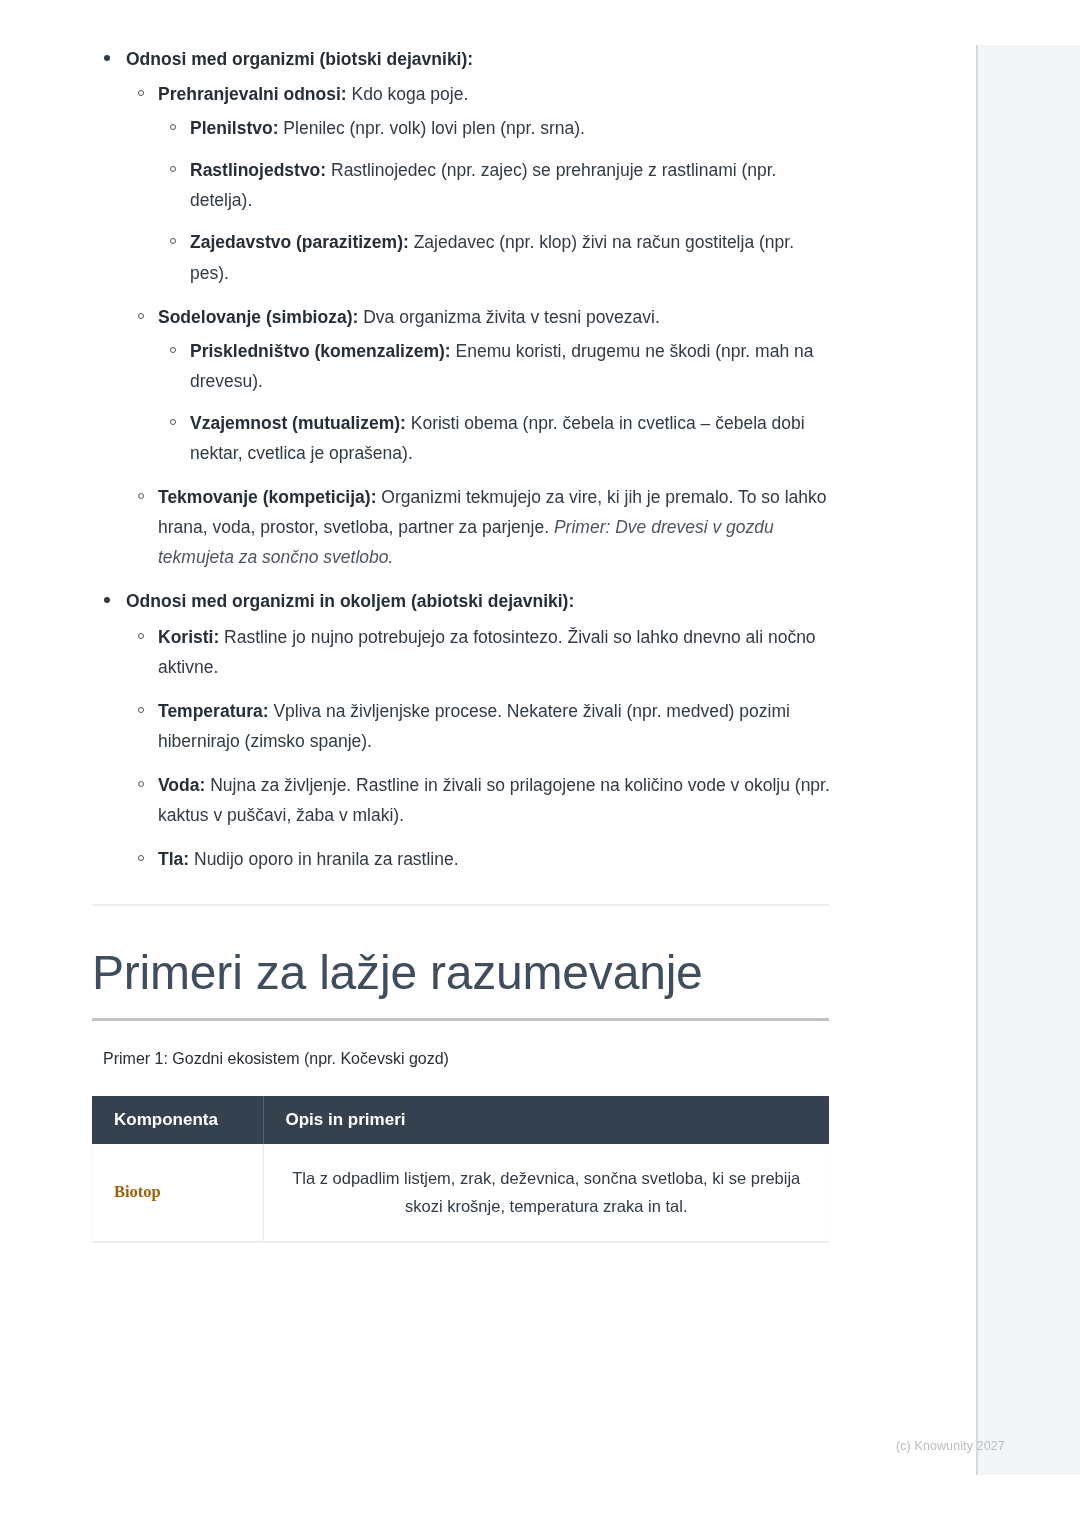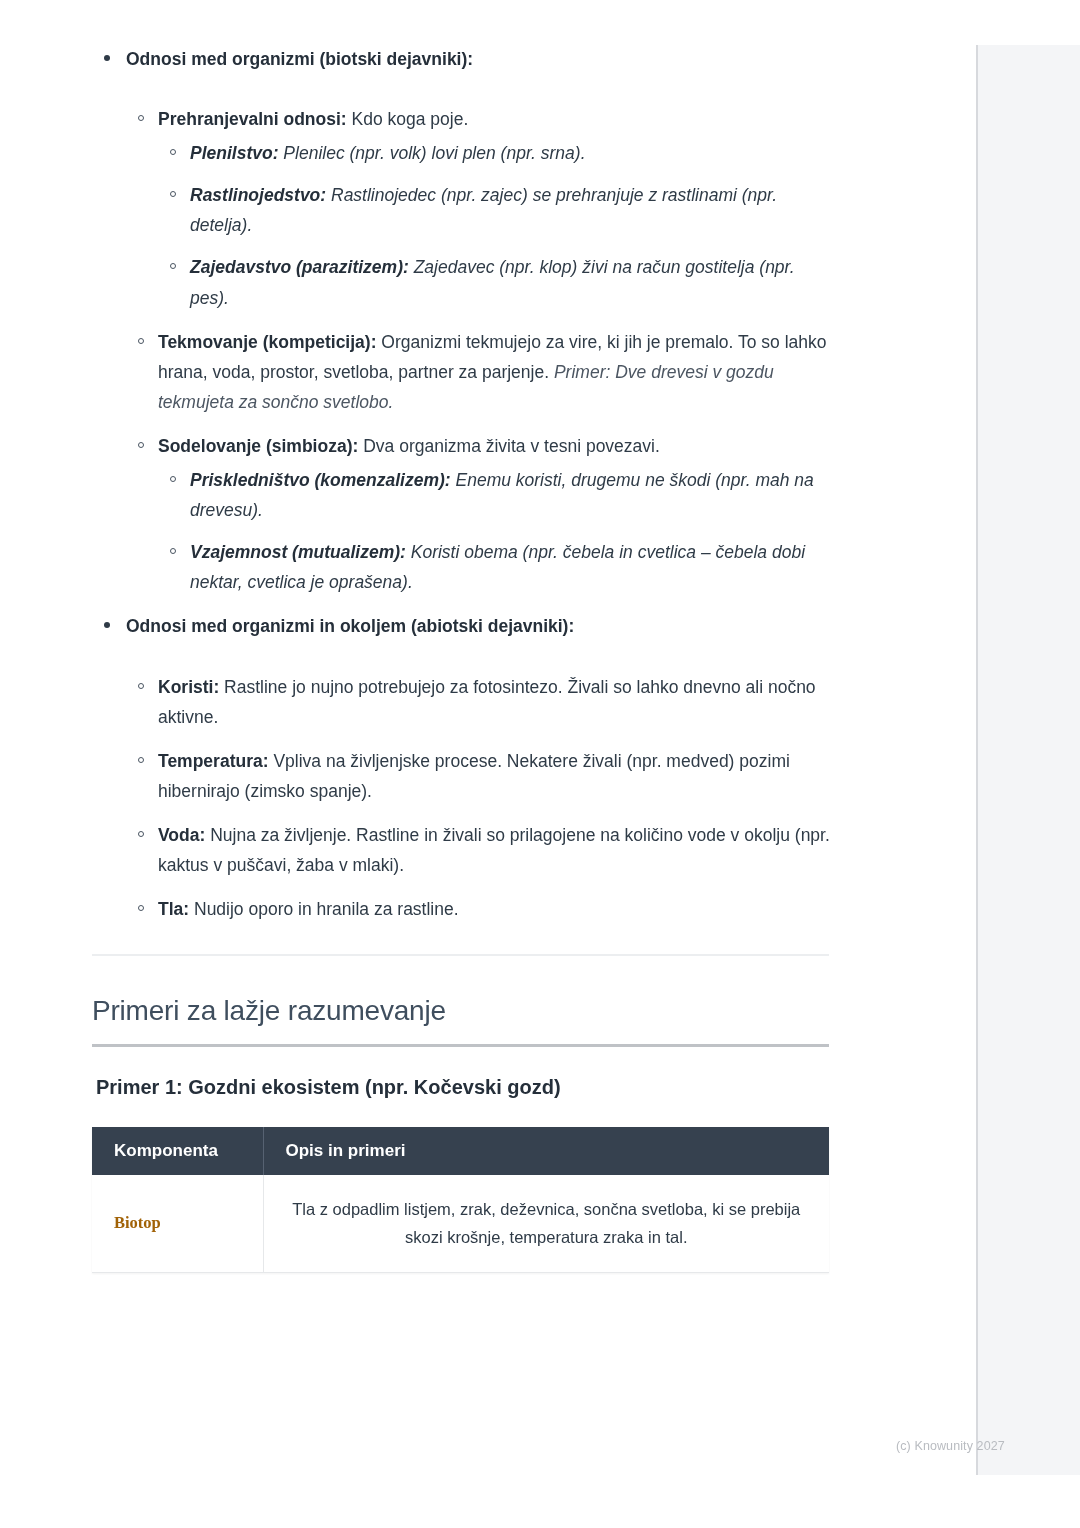--- a/index.html
+++ b/index.html
@@ -71,21 +71,21 @@
     left: 12px;
     top: 11px;
     width: 6px;
     height: 6px;
     border-radius: 50%;
     background: #2f3b47;
   }
 
   
   .lvl2 {
-    margin-top: 30px;
+    margin-top: 5px;
   }
   .lvl2 > li {
     padding-left: 32px;
     margin-bottom: 14px;
   }
   .lvl2 > li::before {
     content: "";
     position: absolute;
     left: 12px;
     top: 11px;
@@ -97,21 +97,20 @@
     box-sizing: border-box;
   }
 
   
   .lvl3 {
     margin-top: 4px;
   }
   .lvl3 > li {
     padding-left: 32px;
     margin-bottom: 12px;
-    font-style: italic;
   }
   .lvl3 > li::before {
     content: "";
     position: absolute;
     left: 12px;
     top: 11px;
     width: 6px;
     height: 6px;
     border-radius: 50%;
     border: 1.4px solid #4a5562;
@@ -127,40 +126,40 @@
   .hr-light {
     height: 2px;
     background: #eceef0;
     border: 0;
     margin: 30px 0 0 0;
     width: 737px;
   }
 
   
   h2.section-title {
-    font-size: 28px;
+    font-size: 48px;
     font-weight: normal;
     color: #3f4e5e;
     margin: 38px 0 0 0;
     letter-spacing: -0.2px;
     line-height: 1.2;
   }
   .hr-strong {
     height: 3px;
     background: #bfc2c6;
     border: 0;
     margin: 16px 0 0 0;
     width: 737px;
   }
 
   h3.example-title {
-    font-size: 20px;
-    font-weight: bold;
+    font-size: 16px;
+    font-weight: normal;
     color: #252f3a;
-    margin: 29px 0 0 4px;
+    margin: 29px 0 0 11px;
   }
 
   
   table.eco-table {
     margin-top: 28px;
     border-collapse: collapse;
     width: 737px;
     table-layout: fixed;
     box-shadow: 0 1px 2px rgba(0,0,0,0.05);
   }
@@ -224,34 +223,34 @@
               <li>
                 <strong>Rastlinojedstvo:</strong><span> Rastlinojedec (npr. zajec) se prehranjuje z rastlinami (npr. detelja).</span>
               </li>
               <li>
                 <strong>Zajedavstvo (parazitizem):</strong><span> Zajedavec (npr. klop) živi na račun gostitelja (npr. pes).</span>
               </li>
             </ul>
           </li>
 
           <li>
+            <strong>Sodelovanje (simbioza):</strong><span> Dva organizma živita v tesni povezavi.</span>
+
+            <ul class="lvl3">
+              <li>
+                <strong>Priskledništvo (komenzalizem):</strong><span> Enemu koristi, drugemu ne škodi (npr. mah na drevesu).</span>
+              </li>
+              <li>
+                <strong>Vzajemnost (mutualizem):</strong><span> Koristi obema (npr. čebela in cvetlica – čebela dobi nektar, cvetlica je oprašena).</span>
+              </li>
+            </ul>
+          </li>
+
+          <li>
             <strong>Tekmovanje (kompeticija):</strong><span> Organizmi tekmujejo za vire, ki jih je premalo. To so lahko hrana, voda, prostor, svetloba, partner za parjenje. </span><em>Primer: Dve drevesi v gozdu tekmujeta za sončno svetlobo.</em>
-          </li>
-
-          <li>
-            <strong>Sodelovanje (simbioza):</strong><span> Dva organizma živita v tesni povezavi.</span>
-
-            <ul class="lvl3">
-              <li>
-                <strong>Priskledništvo (komenzalizem):</strong><span> Enemu koristi, drugemu ne škodi (npr. mah na drevesu).</span>
-              </li>
-              <li>
-                <strong>Vzajemnost (mutualizem):</strong><span> Koristi obema (npr. čebela in cvetlica – čebela dobi nektar, cvetlica je oprašena).</span>
-              </li>
-            </ul>
           </li>
 
         </ul>
       </li>
 
       <li>
         <strong>Odnosi med organizmi in okoljem (abiotski dejavniki):</strong>
 
         <ul class="lvl2">
           <li>

